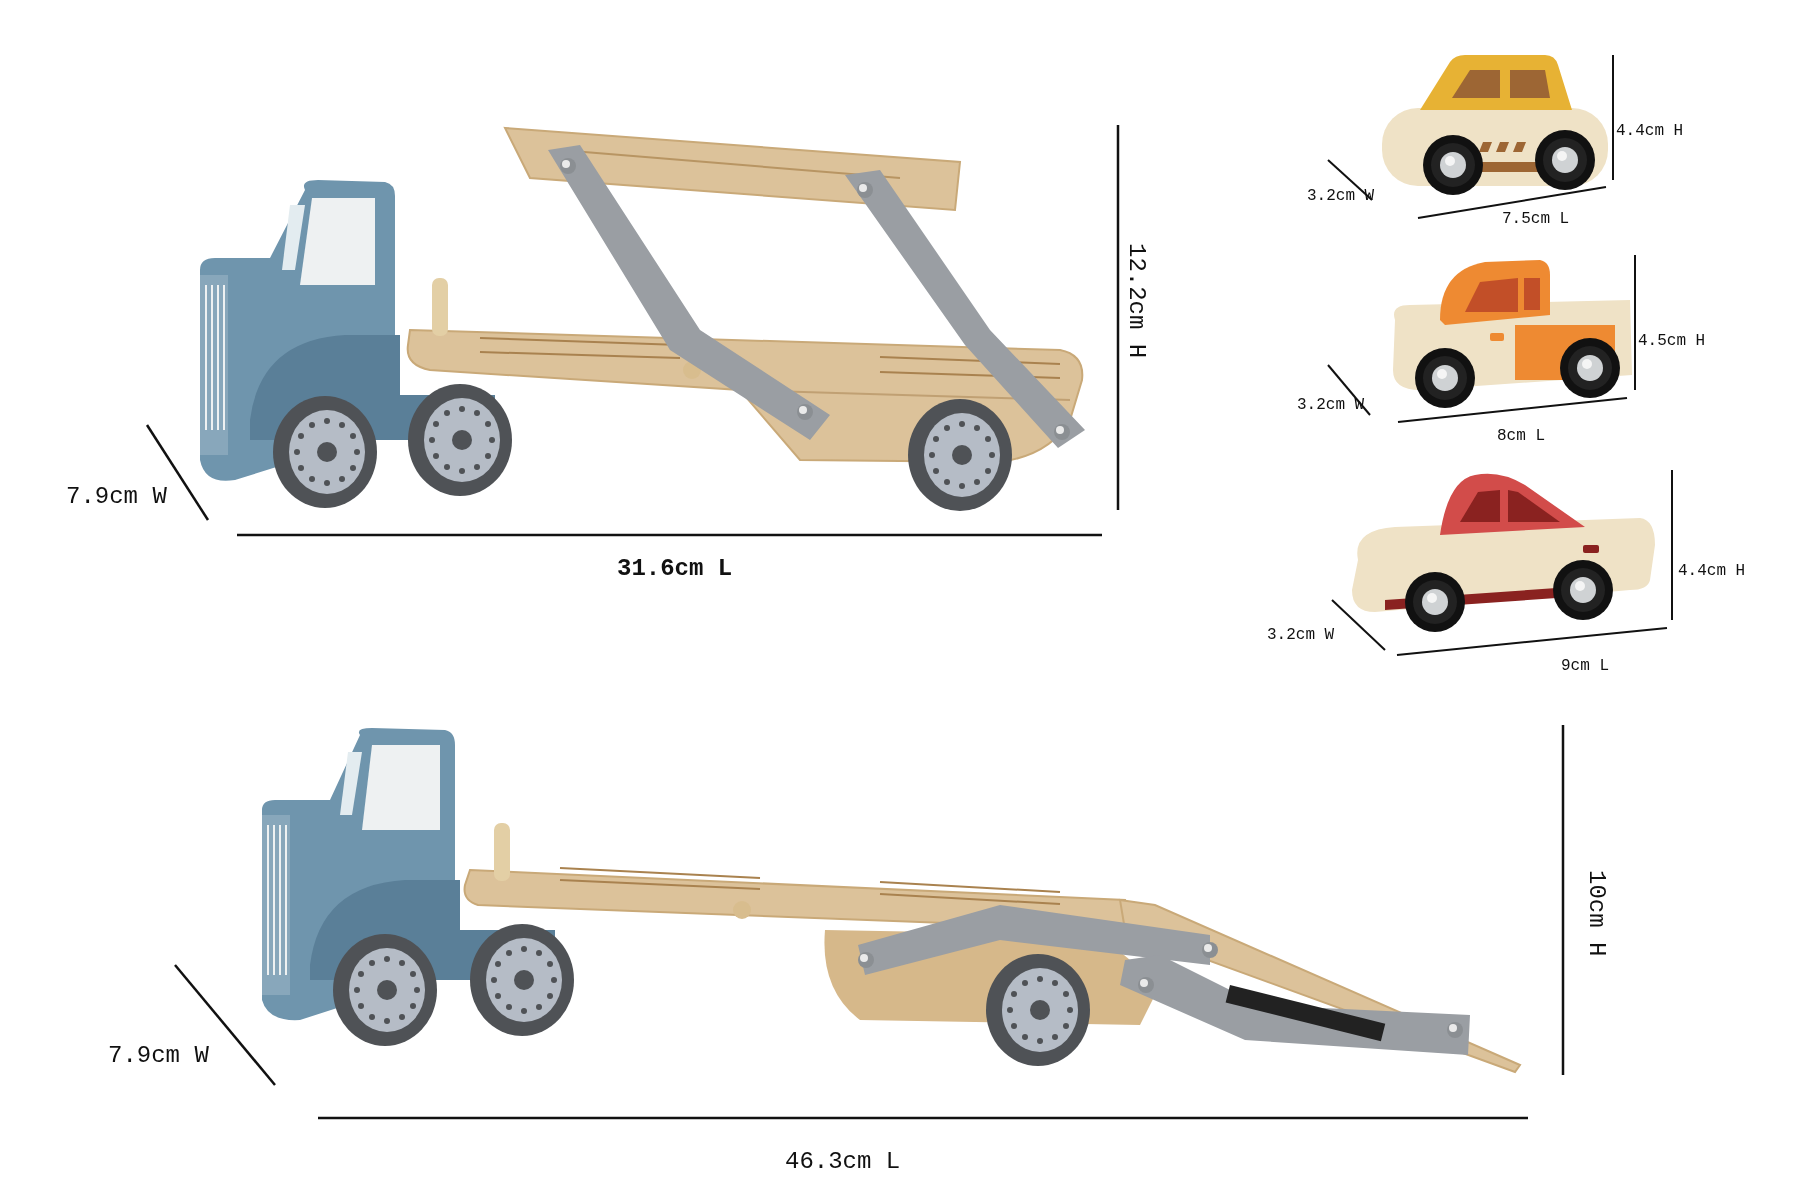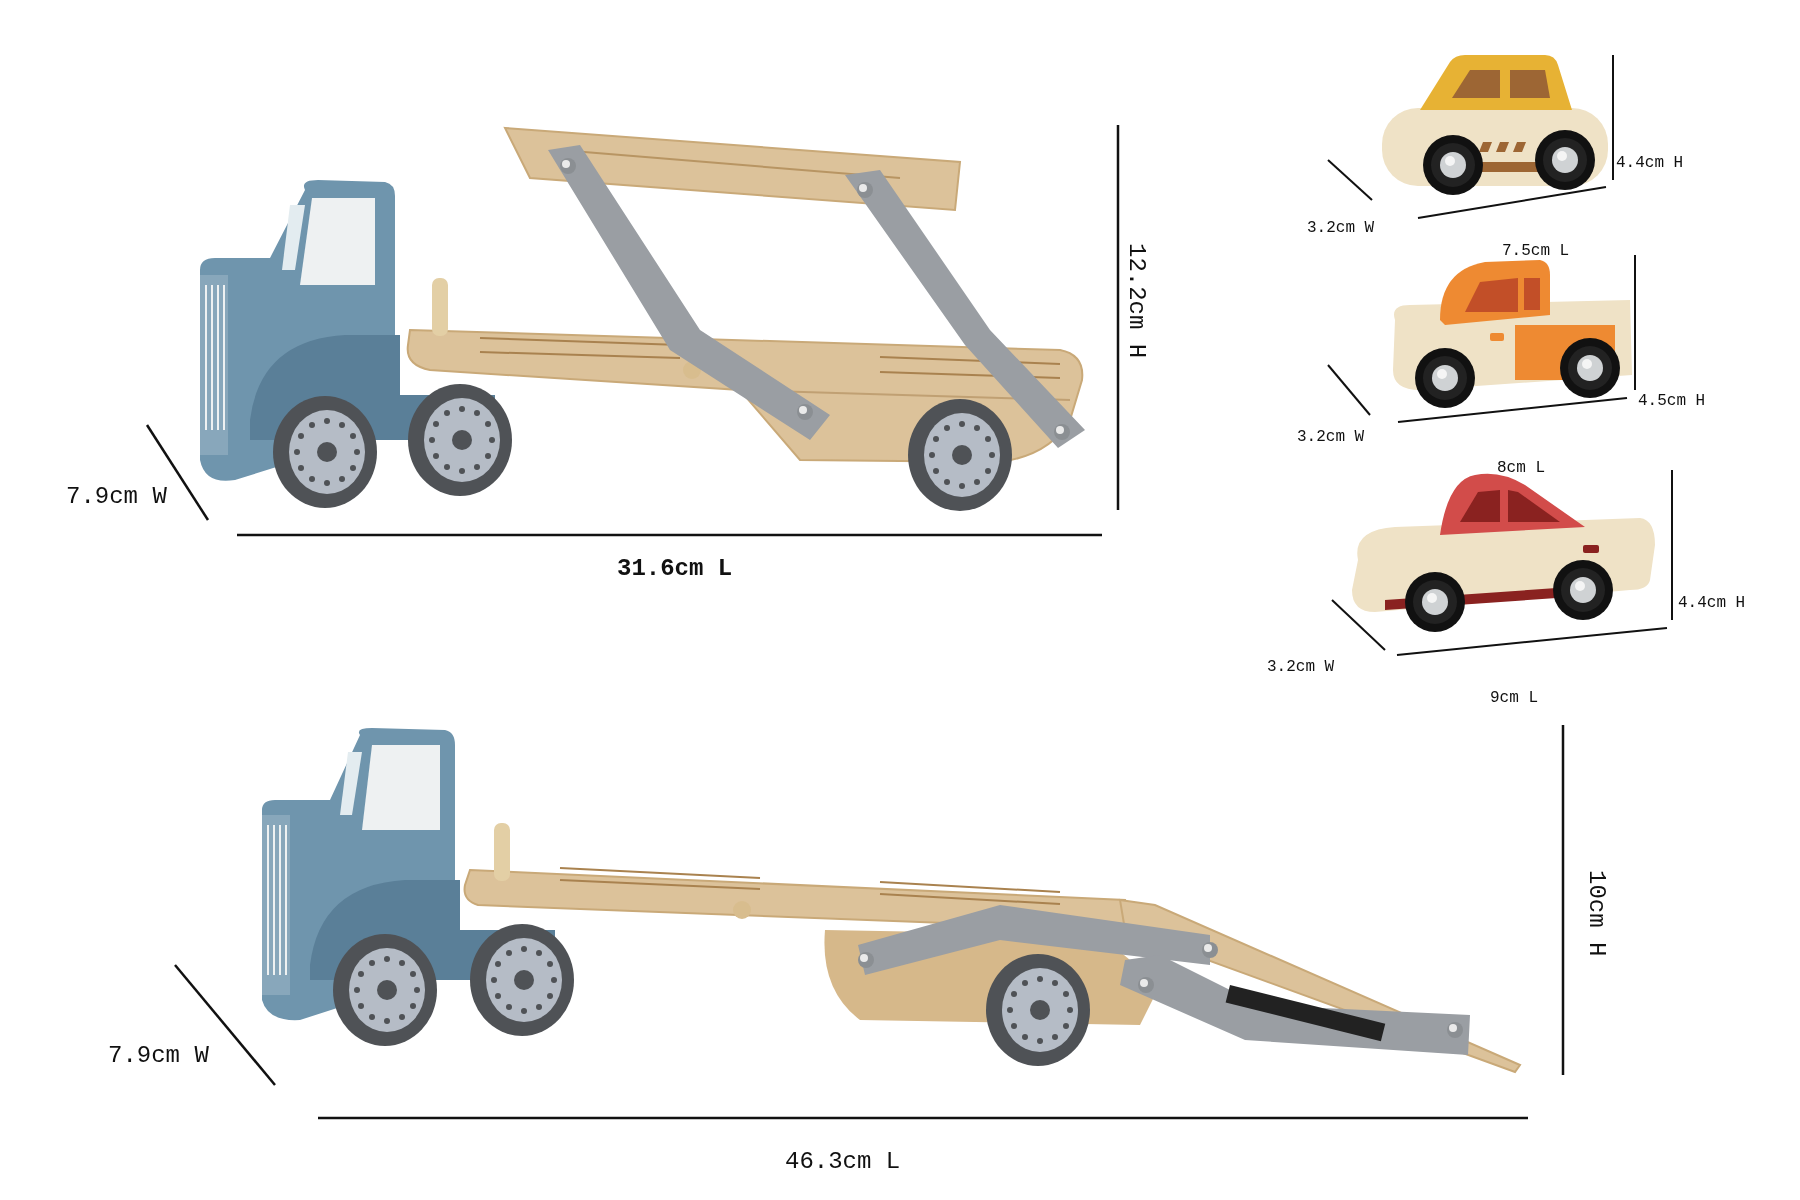--- a/index.html
+++ b/index.html
@@ -1,20 +1,20 @@
 <!DOCTYPE html>
 <html><head>
 <meta charset="utf-8">
 <style>
   html, body { margin:0; padding:0; background:#ffffff; }
   body { width:1800px; height:1200px; position:relative; overflow:hidden; font-family:"DejaVu Serif","Liberation Serif",serif; }
   .stage { position:absolute; left:0; top:0; width:1800px; height:1200px; }
   .dim-label { position:absolute; color:#111; font-family:"Liberation Mono","DejaVu Sans Mono",monospace; white-space:nowrap; }
   .dim-label.big { font-size:24px; }
-  .dim-label.small { font-size:16px;margin-top:32px; }
+  .dim-label.small { font-size:16px; }
   .dim-label.vert { transform:rotate(90deg); transform-origin:left top; }
   svg { position:absolute; left:0; top:0; }
 </style>
 </head>
 <body>
 
 <div class="stage">
 
 <svg width="1800" height="1200" viewBox="0 0 1800 1200">
   <defs>
@@ -199,19 +199,19 @@
 <div class="dim-label big" style="left:108px; top:1042px;">7.9cm W</div>
 <div class="dim-label big" style="left:785px; top:1148px;">46.3cm L</div>
 <div class="dim-label big vert" style="left:1610px; top:870px;">10cm H</div>
 
 <div class="dim-label small" style="left:1307px; top:187px;">3.2cm W</div>
 <div class="dim-label small" style="left:1502px; top:210px;">7.5cm L</div>
 <div class="dim-label small" style="left:1616px; top:122px;">4.4cm H</div>
 
 <div class="dim-label small" style="left:1297px; top:396px;">3.2cm W</div>
 <div class="dim-label small" style="left:1497px; top:427px;">8cm L</div>
-<div class="dim-label small" style="left:1638px; top:360px;">4.5cm H</div>
+<div class="dim-label small" style="left:1638px; top:332px;">4.5cm H</div>
 
 <div class="dim-label small" style="left:1267px; top:626px;">3.2cm W</div>
-<div class="dim-label small" style="left:1490px; top:657px;">9cm L</div>
+<div class="dim-label small" style="left:1561px; top:657px;">9cm L</div>
 <div class="dim-label small" style="left:1678px; top:562px;">4.4cm H</div>
 
 </div>
 
 </body></html>

